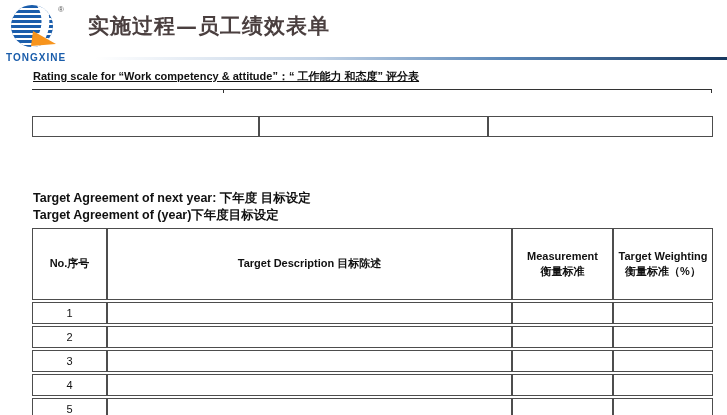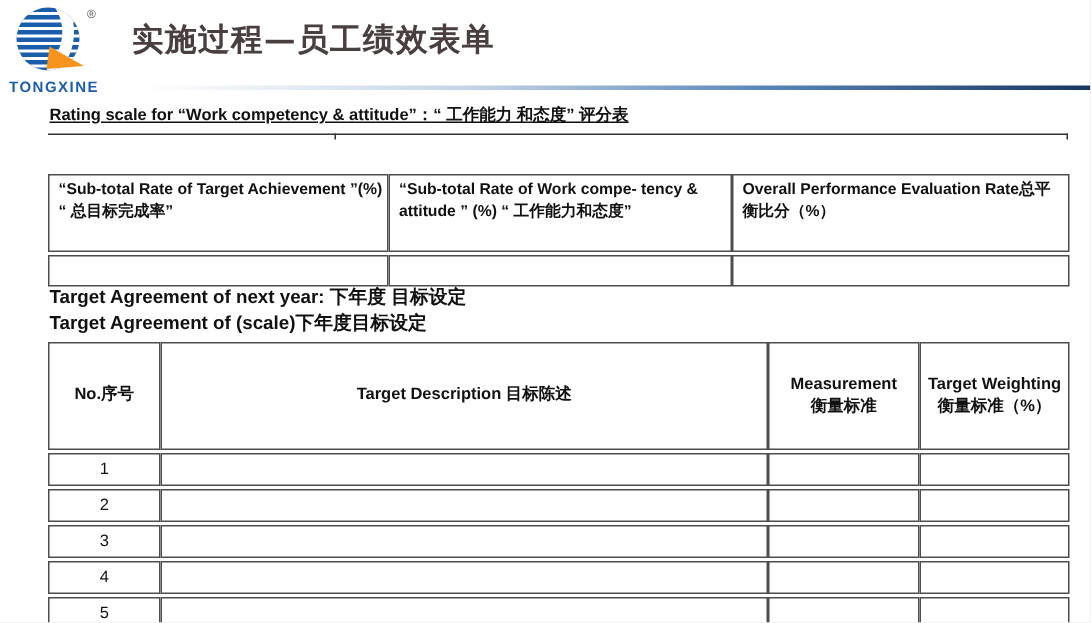--- a/index.html
+++ b/index.html
@@ -88,35 +88,30 @@
   <div class="tick" style="left:711px;"></div>
 
 
   <table class="t1">
     <colgroup>
         <col style="width:227px">
         <col style="width:229px">
         <col style="width:225px">
       </colgroup>
     <tbody>
-        <tr class="hdr-row">
-      <td>“Sub-total Rate of Target Achievement ”(%) “ 总目标完成率”</td>
-      <td>“Sub-total Rate of Work compe- tency &amp; attitude ” (%) “ 工作能力和态度”</td>
-      <td>Overall Performance Evaluation Rate总平衡比分（%）</td>
-    </tr>
     <tr class="val-row">
       <td></td>
       <td></td>
       <td></td>
     </tr>
   </tbody>
     </table>
 
   <div class="target-head th1">Target Agreement of next year: 下年度 目标设定</div>
-  <div class="target-head th2">Target Agreement of  (scale)下年度目标设定</div>
+  <div class="target-head th2">Target Agreement of  (year)下年度目标设定</div>
 
   <table class="t2">
     <colgroup>
         <col style="width:75px">
         <col style="width:405px">
         <col style="width:101px">
         <col style="width:100px">
       </colgroup>
     <tbody>
         <tr class="hdr-row">

